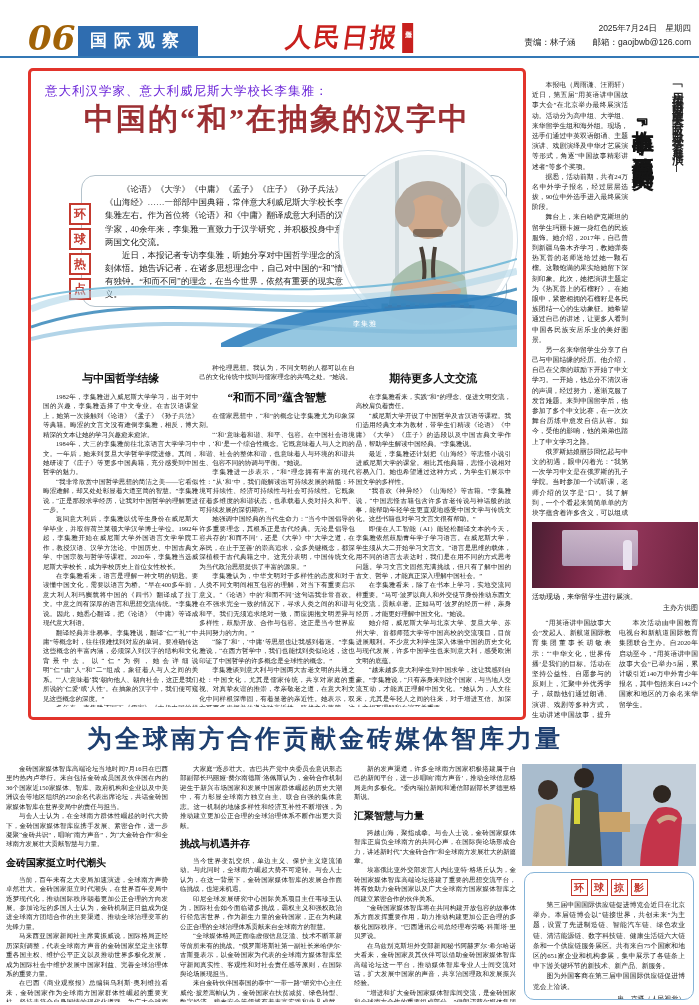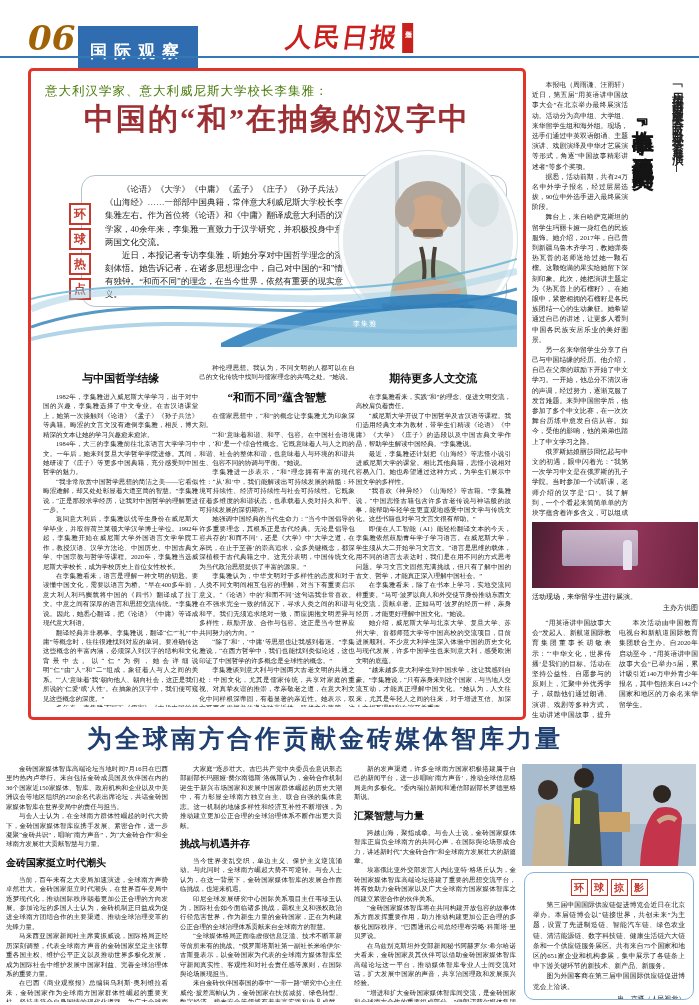--- a/index.html
+++ b/index.html
@@ -1,33 +1,33 @@
 <!DOCTYPE html>
 <html><head>
 <meta charset="utf-8">
 <style>
   html,body{margin:0;padding:0;background:#e8e8e8;}
   .page{position:relative;width:699px;height:1005px;background:#ffffff;overflow:hidden;
         font-family:"Liberation Serif","DejaVu Serif",serif;color:#1a1a1a;}
   
   .page-num{position:absolute;left:28px;top:18px;font-size:34px;font-weight:900;font-style:italic;
             color:#a16207;font-family:"DejaVu Serif",serif;}
-  .section-box{position:absolute;left:78px;top:26px;height:30px;line-height:30px;padding:11px 12px;
+  .section-box{position:absolute;left:78px;top:26px;height:30px;line-height:30px;padding:0 12px;
                background:#2f6db0;color:#fff;font-size:17px;font-weight:bold;letter-spacing:7px;}
   .masthead{position:absolute;left:50%;top:20px;transform:translateX(-50%);display:flex;align-items:center;gap:4px;}
   .masthead-name{font-size:26px;font-weight:900;color:#c8201d;transform:skewX(-8deg);letter-spacing:2px;}
   .edition-box{background:#c8201d;color:#fff;font-size:7px;writing-mode:vertical-rl;
                padding:2px 2px;line-height:1.1;height:26px;}
   .head-right{position:absolute;right:8px;top:22px;text-align:right;font-size:8.5px;line-height:1.6;color:#222;
               font-family:"Liberation Sans",sans-serif;}
   .head-rule{position:absolute;left:0;top:56px;width:699px;height:2px;background:#3478b5;}
   
   .main-box{position:absolute;left:28px;top:68px;width:492px;height:646px;border:3px solid #e2342b;
             border-radius:5px;background:#fff;overflow:hidden;}
-  .kicker{position:absolute;left:14px;top:12px;font-size:12.5px;color:#4d7c0f;letter-spacing:1px;}
+  .kicker{position:absolute;left:14px;top:12px;font-size:12.5px;color:#6d28d9;letter-spacing:1px;}
   .main-headline{position:absolute;left:0;top:28px;width:100%;text-align:center;font-size:30px;
                  font-weight:900;color:#9c2f33;letter-spacing:2px;}
   .main-byline{position:absolute;left:0;top:74px;width:100%;text-align:center;font-size:9.5px;color:#333;}
   .intro-frame{position:absolute;left:50px;top:104px;width:424px;height:130px;border:1px solid #b5c3cc;border-radius:14px;}
   .seal-vert{position:absolute;left:38px;top:132px;display:flex;flex-direction:column;gap:3px;}
   .seal-vert .seal-char, .seal-row .seal-char{width:18px;height:18px;border:2px solid #c43a2f;color:#c43a2f;
       font-weight:bold;font-size:12px;text-align:center;line-height:18px;display:block;background:#fff;}
   .intro-text{position:absolute;left:74px;top:112px;width:238px;height:126px;font-size:8.5px;line-height:1.55;
               text-align:justify;overflow:hidden;color:#222;}
   .intro-text p{margin:0;text-indent:2em;}
@@ -75,20 +75,24 @@
 </head>
 <body>
 
 <div class="page">
 
   <div class="page-num">06</div>
   <div class="section-box">国际观察</div>
   <div class="masthead">
     <span class="masthead-name">人民日报</span>
     <span class="edition-box">海外版</span>
+  </div>
+  <div class="head-right">
+    <div>2025年7月24日　星期四</div>
+    <div>责编：林子涵　　邮箱：gaojbwb@126.com</div>
   </div>
   <div class="head-rule"></div>
 
   <div class="main-box">
     <div class="kicker">意大利汉学家、意大利威尼斯大学校长李集雅：</div>
     <div class="main-headline">中国的“和”在抽象的汉字中</div>
 
     <div class="intro-frame"></div>
     <div class="seal-vert">
         <span class="seal-char">环</span>

